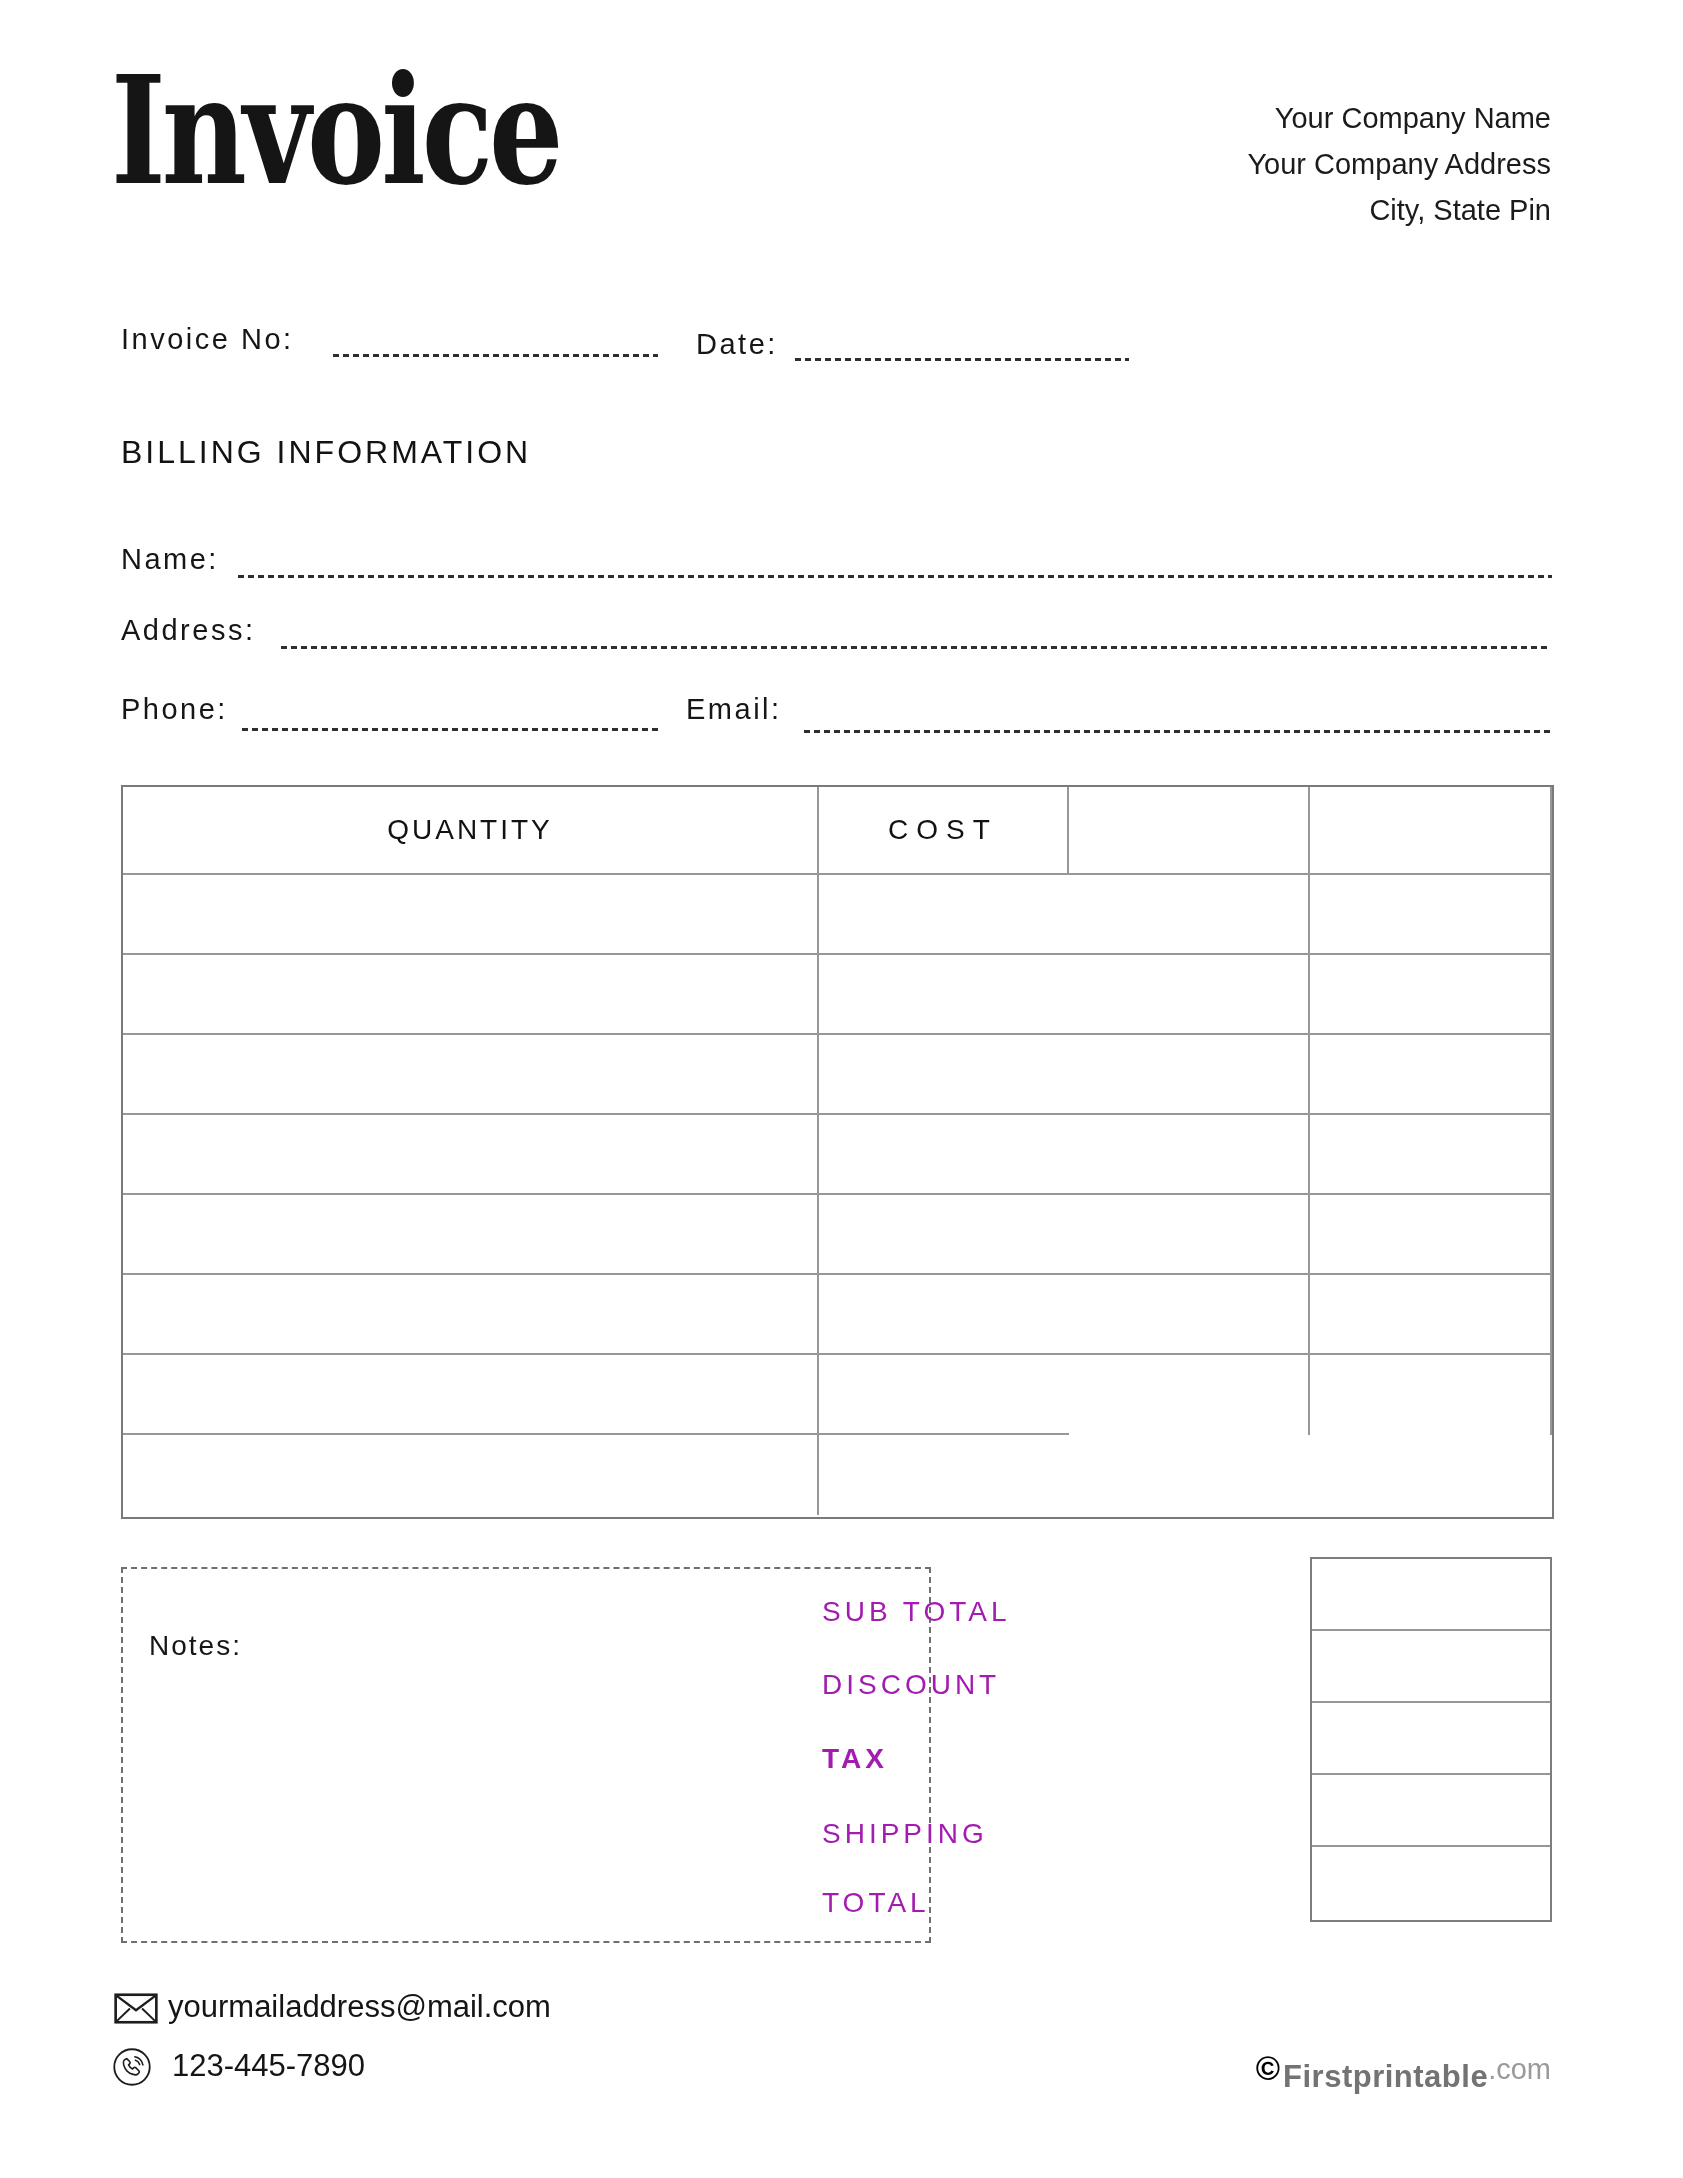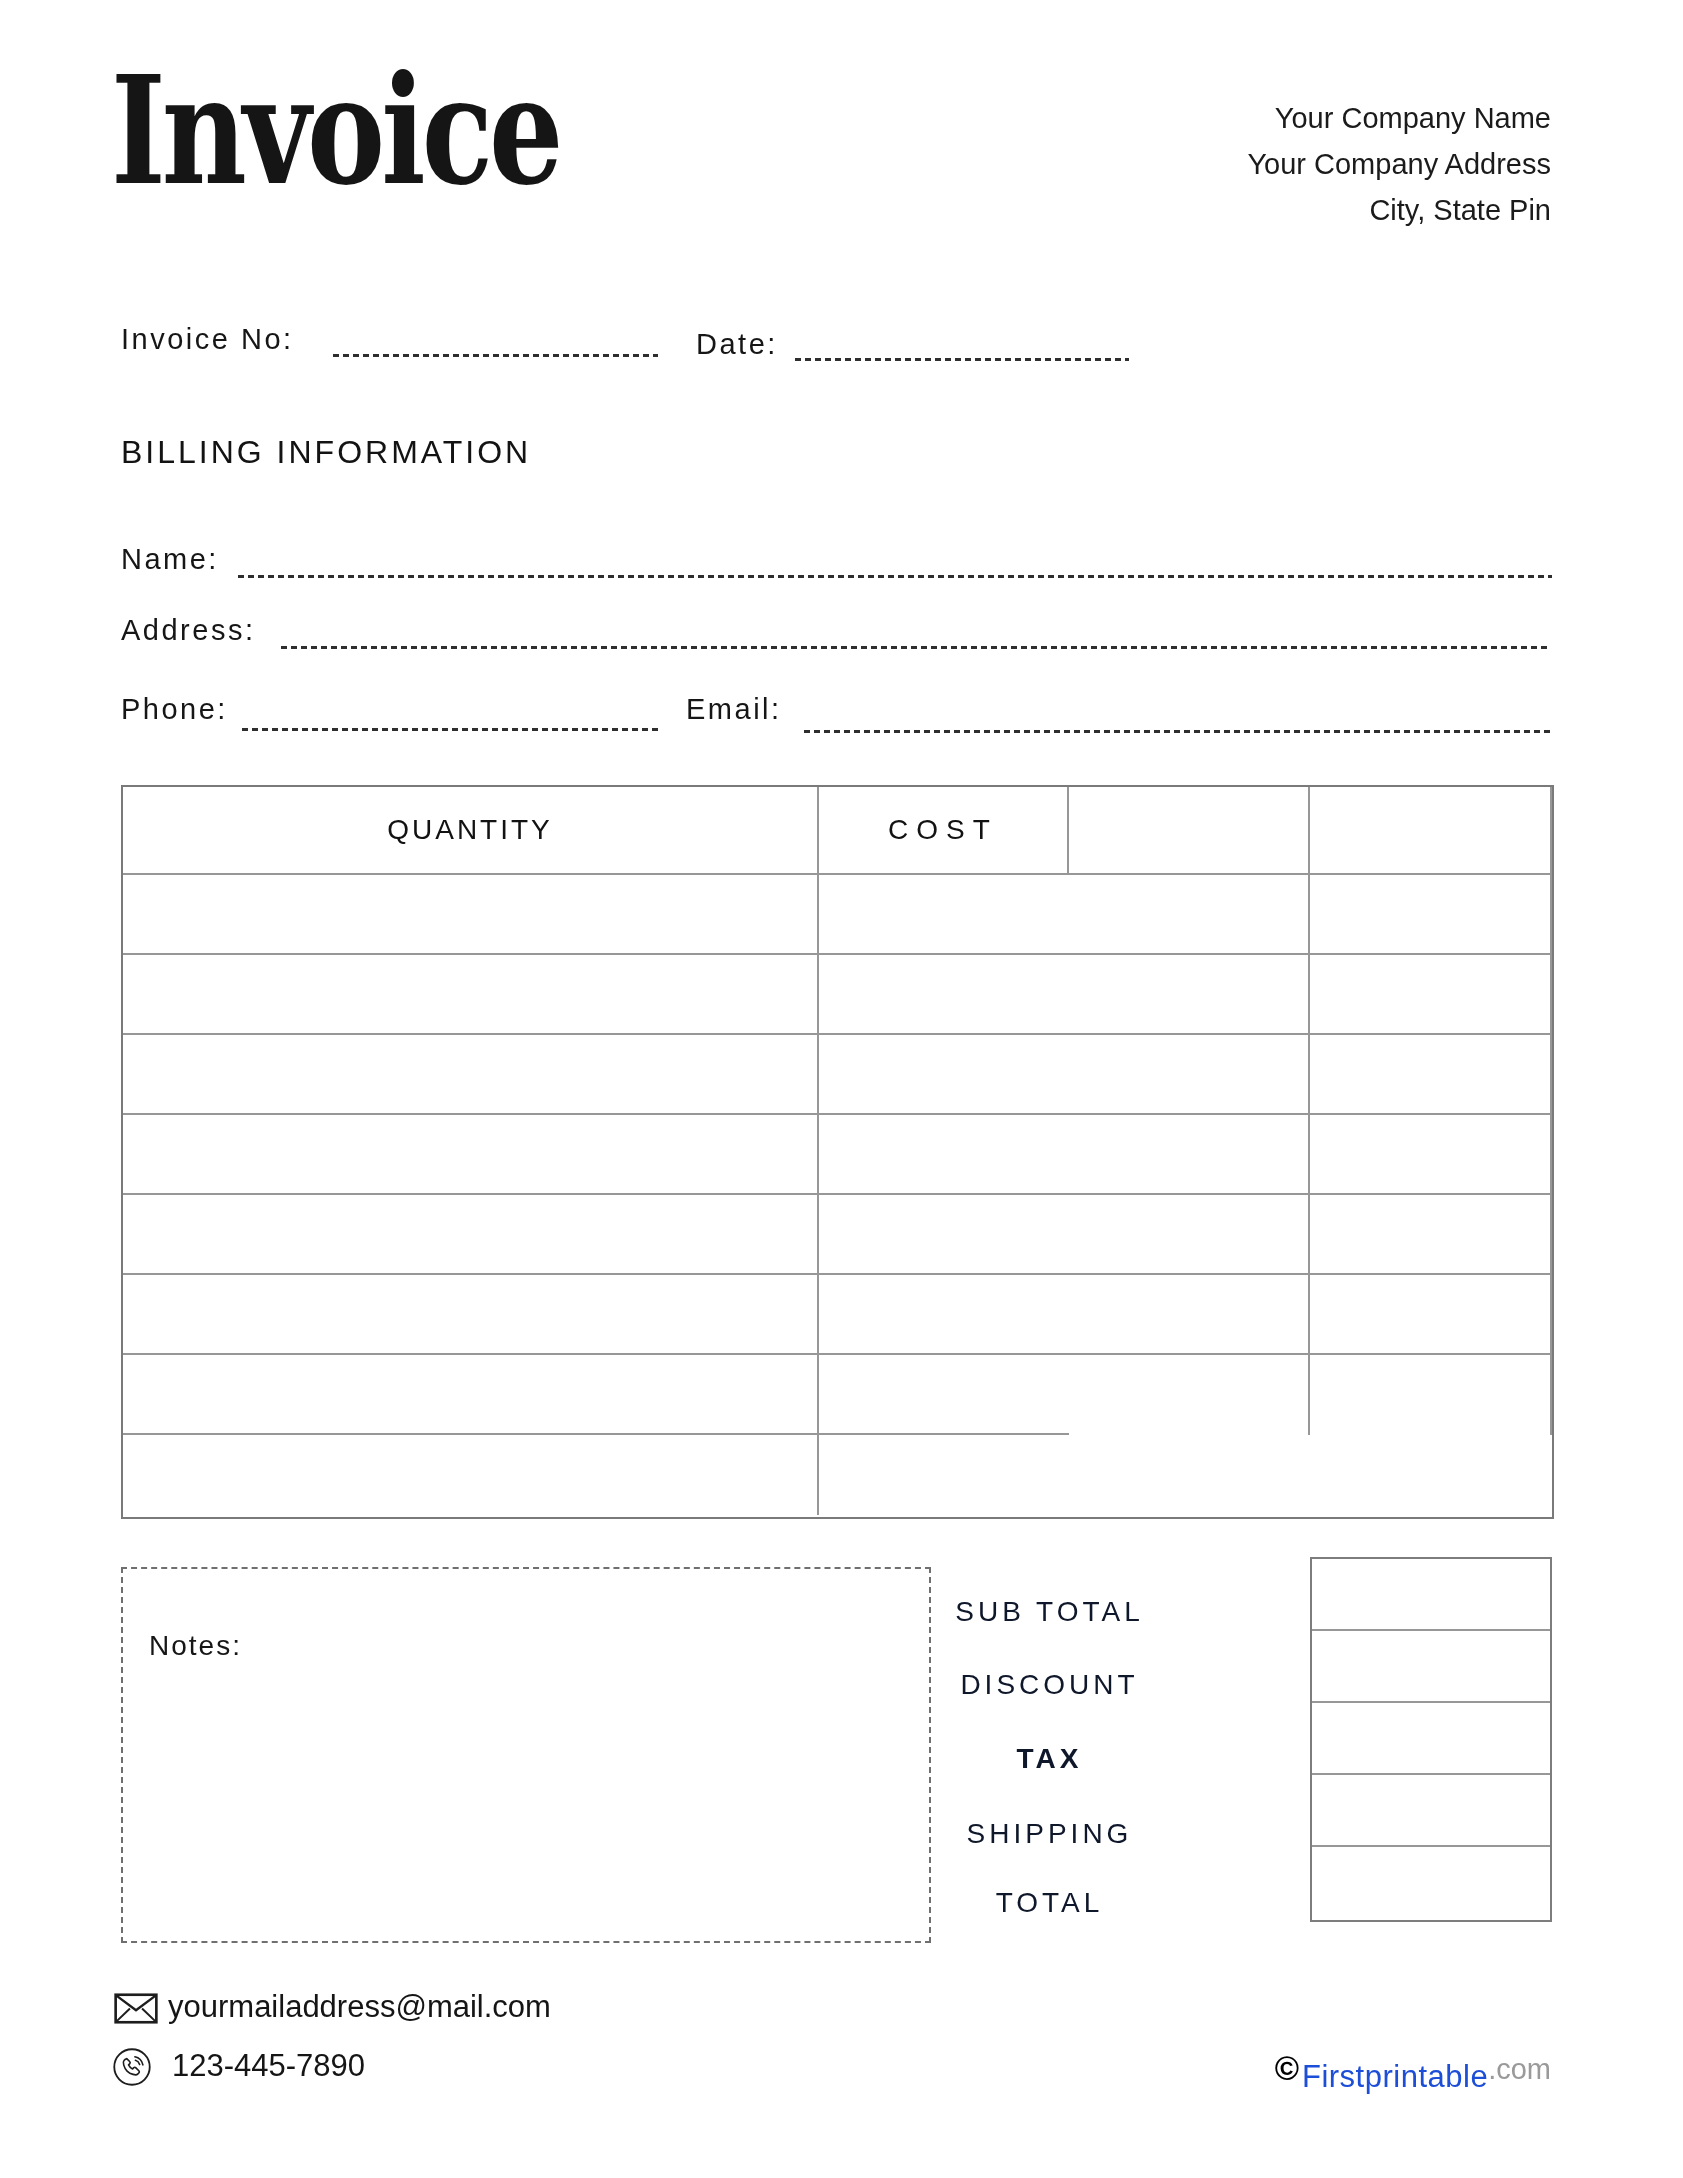--- a/index.html
+++ b/index.html
@@ -44,36 +44,36 @@
   .hcell.c3,.cell.last-col{border-right:none;}
   .cell.last-row{border-bottom:none;}
   
   .notes-box{
     left:121px;top:1567px;width:810px;height:376px;box-sizing:border-box;
     border:2px dashed #6f6f6f;
   }
   .notes-label{left:149px;top:1593px;font-size:28px;letter-spacing:2px;color:#161616;margin-top:37px;}
   
   .tot-label{
-    left:822px;width:455px;height:36px;line-height:36px;text-align:center;
-    font-size:28px;letter-spacing:4px;color:#0f172a;white-space:nowrap;
+    left:822px;width:455px;height:36px;line-height:36px;text-align:left;
+    font-size:28px;letter-spacing:4px;color:#a21caf;white-space:nowrap;
   }
   .tot-boxes{
     left:1310px;top:1557px;width:242px;height:365px;box-sizing:border-box;
     border:2px solid #7d7d7d;display:flex;flex-direction:column;
   }
   .tot-cell{height:72px;box-sizing:border-box;border-bottom:2px solid #979797;}
   .tot-cell:last-child{border-bottom:none;}
   
   .contact-text{font-size:31px;line-height:38px;color:#151515;white-space:nowrap;}
   .brand{
     right:132px;top:2049px;height:40px;display:flex;align-items:center;white-space:nowrap;
   }
   .brand .c{font-size:33px;font-weight:700;color:#000;margin-right:3px;line-height:40px;}
-  .brand .nm{font-size:31px;font-weight:400;color:#1d4ed8;letter-spacing:0.5px;line-height:40px;margin-top:16px;}
+  .brand .nm{font-size:31px;font-weight:700;color:#737373;letter-spacing:0.5px;line-height:40px;margin-top:16px;}
   .brand .tld{font-size:29px;color:#9a9a9a;line-height:40px;}
   svg{display:block;}
 </style>
 </head>
 <body>
 
 <div class="abs logo">Invoice</div>
 
 <div class="abs company">
   <div>Your Company Name</div>

